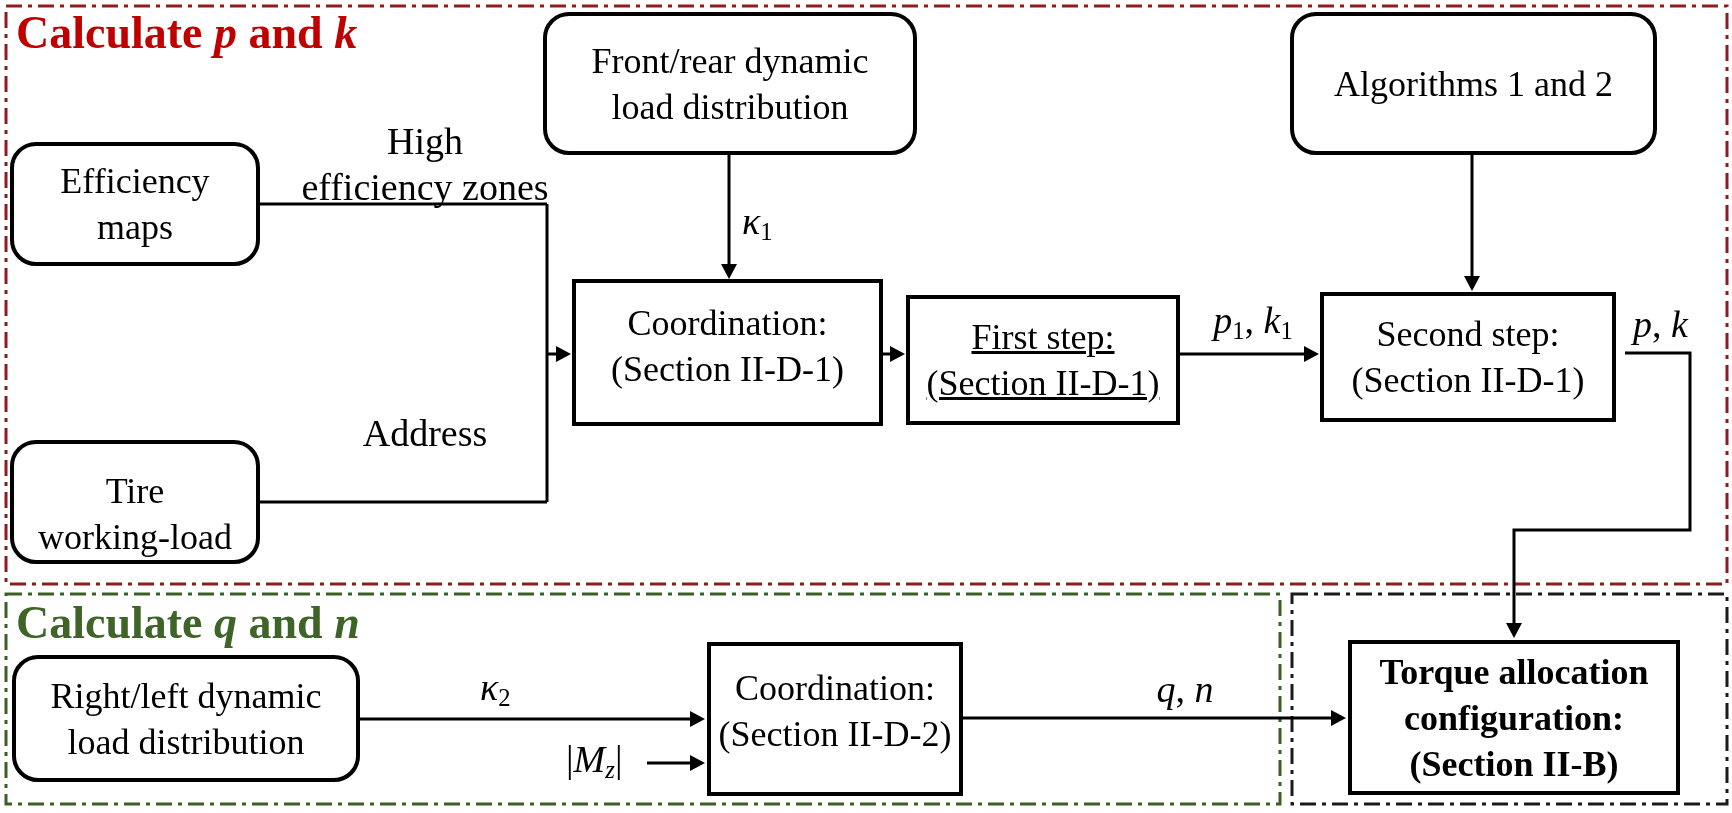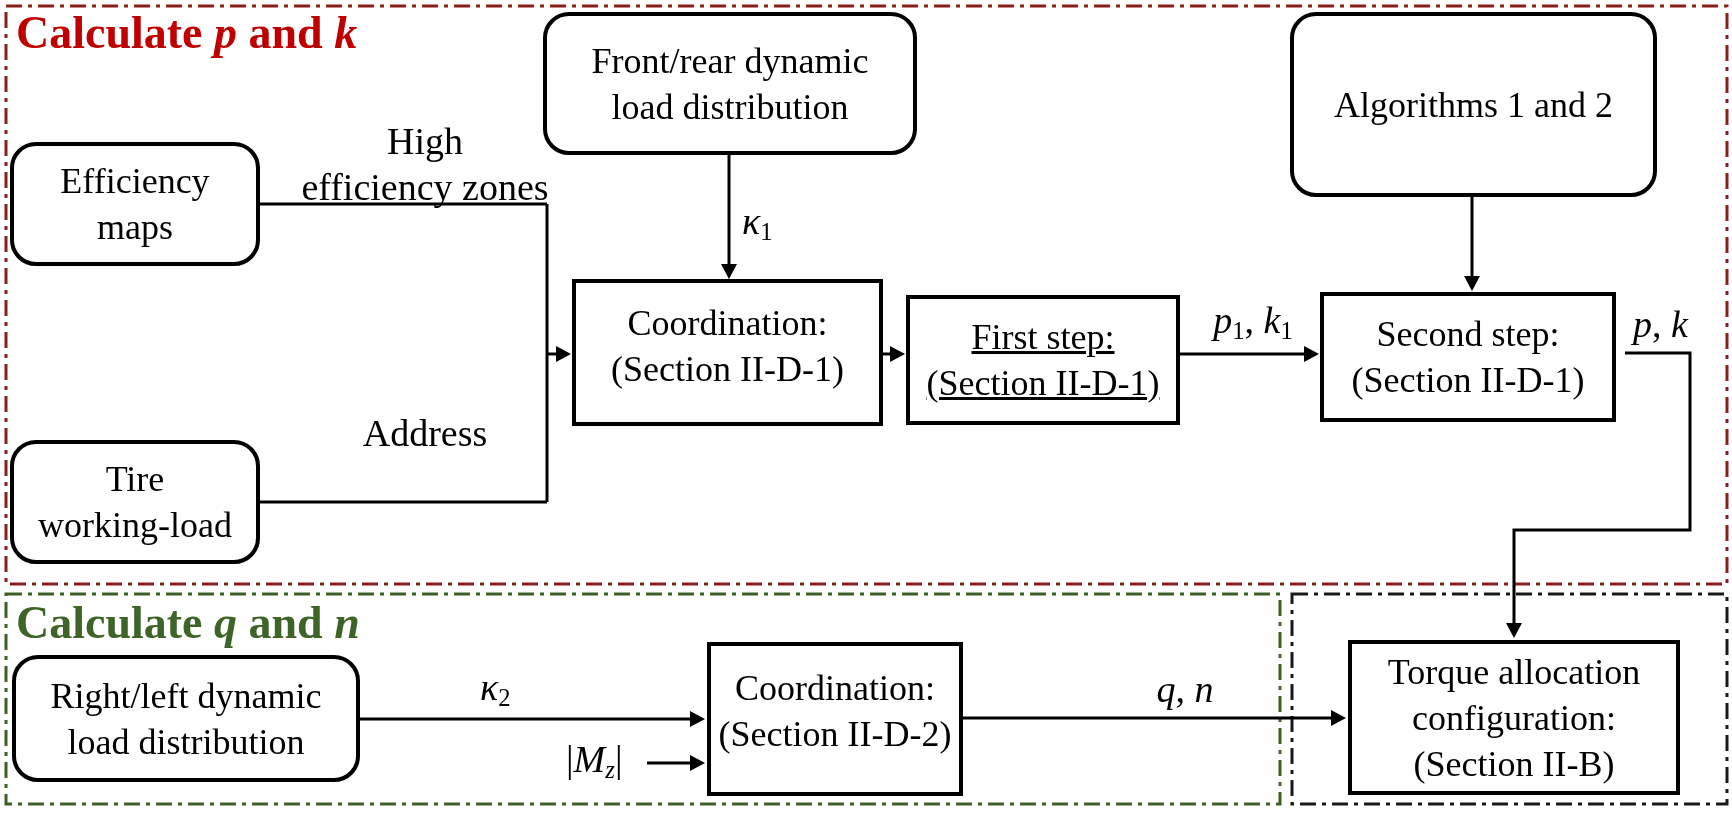--- a/index.html
+++ b/index.html
@@ -69,31 +69,31 @@
   </div>
   <div class="heading" style="left:16px;top:598px;color:#3E6428;">
     <span>Calculate </span><i>q</i><span> and </span><i>n</i>
   </div>
 
   <div class="box rounded" style="left:10px;top:142px;width:250px;height:124px;">
     <div>Efficiency</div>
     <div>maps</div>
   </div>
 
-  <div class="box rounded" style="left:10px;top:440px;width:250px;height:124px;">
+  <div class="box rounded" style="left:10px;top:440px;width:250px;height:124px;justify-content:flex-end;">
     <div>Tire</div>
     <div>working-load</div>
   </div>
 
   <div class="box rounded" style="left:543px;top:12px;width:374px;height:143px;">
     <div>Front/rear dynamic</div>
     <div>load distribution</div>
   </div>
 
-  <div class="box rounded" style="left:1290px;top:12px;width:367px;height:185px;justify-content:center;">
+  <div class="box rounded" style="left:1290px;top:12px;width:367px;height:143px;justify-content:center;">
     <div>Algorithms 1 and 2</div>
   </div>
 
   <div class="box rounded" style="left:12px;top:655px;width:348px;height:127px;">
     <div>Right/left dynamic</div>
     <div>load distribution</div>
   </div>
 
   <div class="box" style="left:572px;top:279px;width:311px;height:147px;padding-bottom:14px;">
     <div>Coordination:</div>
@@ -108,21 +108,21 @@
   <div class="box" style="left:1320px;top:292px;width:296px;height:130px;">
     <div>Second step:</div>
     <div>(Section II-D-1)</div>
   </div>
 
   <div class="box" style="left:707px;top:642px;width:256px;height:154px;padding-bottom:16px;">
     <div>Coordination:</div>
     <div>(Section II-D-2)</div>
   </div>
 
-  <div class="box" style="left:1348px;top:640px;width:332px;height:155px;">
+  <div class="box" style="left:1348px;top:640px;width:332px;height:155px;font-weight:bold;">
     <div>Torque allocation</div>
     <div>configuration:</div>
     <div>(Section II-B)</div>
   </div>
 
   <div class="lbl" style="left:270px;top:118px;width:310px;">
     <div>High</div>
     <div>efficiency zones</div>
   </div>
 

